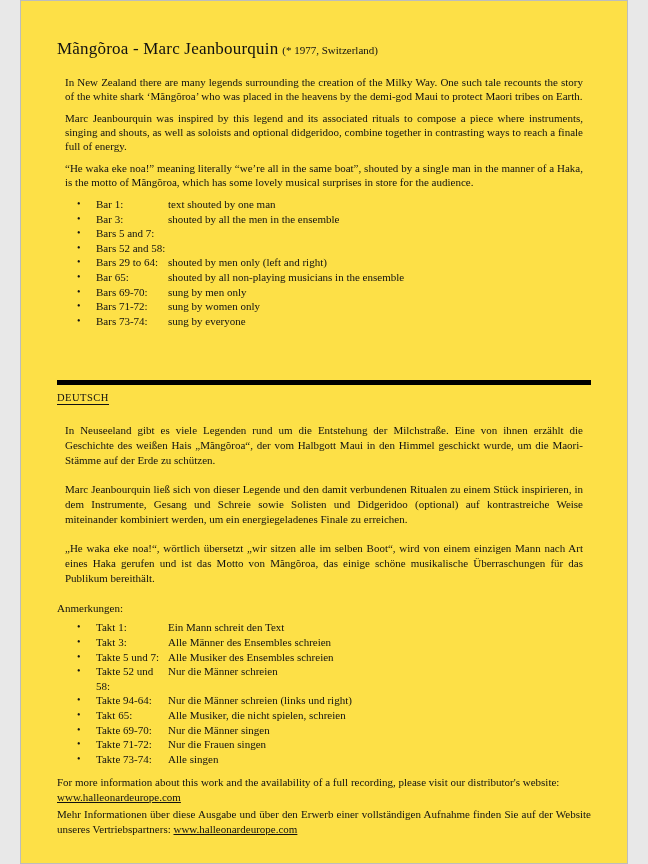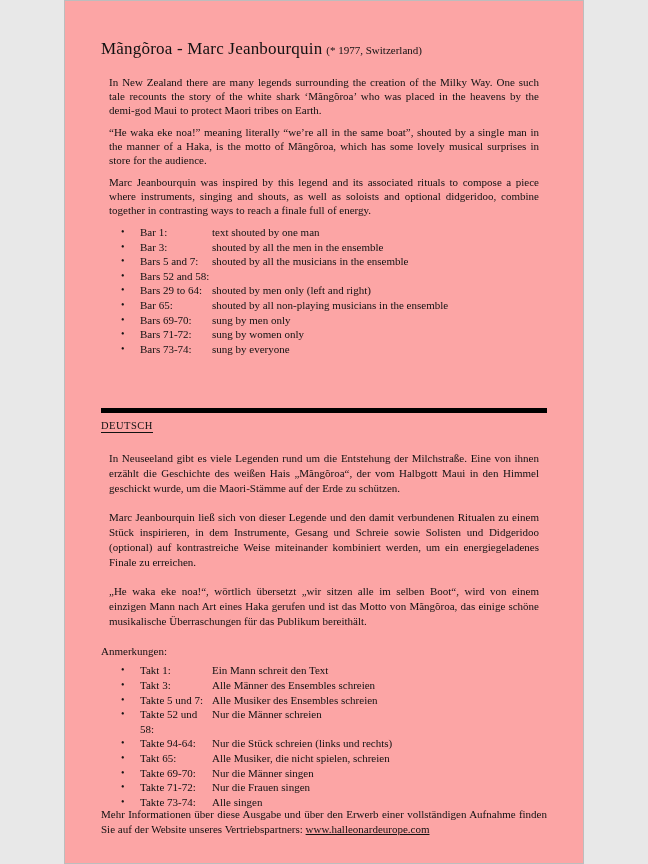--- a/index.html
+++ b/index.html
@@ -1,20 +1,20 @@
 <!DOCTYPE html>
 <html><head>
 <meta charset="utf-8">
 <style>
   html,body{margin:0;padding:0;background:#e8e8e8;}
   .page{
     position:relative;
-    width:520px;height:864px;
+    width:608px;height:864px;
     margin:0 auto;
-    background:#fca5a5;
+    background:#fde047;
     border:1px solid #bdbdbd;
     box-sizing:border-box;
     padding:26px 36px;
     font-family:"Liberation Serif","DejaVu Serif",serif;
     color:#111111;
     overflow:hidden;
   }
   .title-line{margin:12px 0 16px 0;}
   .title-main{font-size:17px;letter-spacing:.2px;}
   .title-sub{font-size:11px;}
@@ -66,39 +66,38 @@
 <body>
 
 <div class="page">
 
   <div class="title-line">
     <span class="title-main">Mãngõroa - Marc Jeanbourquin</span>
     <span class="title-sub">(* 1977, Switzerland)</span>
   </div>
 
   <p class="body">In New Zealand there are many legends surrounding the creation of the Milky Way. One such tale recounts the story of the white shark ‘Mãngõroa’ who was placed in the heavens by the demi-god Maui to protect Maori tribes on Earth.</p>
+  <p class="body">Marc Jeanbourquin was inspired by this legend and its associated rituals to compose a piece where instruments, singing and shouts, as well as soloists and optional didgeridoo, combine together in contrasting ways to reach a finale full of energy.</p>
   <p class="body">“He waka eke noa!” meaning literally “we’re all in the same boat”, shouted by a single man in the manner of a Haka, is the motto of Mãngõroa, which has some lovely musical surprises in store for the audience.</p>
-  <p class="body">Marc Jeanbourquin was inspired by this legend and its associated rituals to compose a piece where instruments, singing and shouts, as well as soloists and optional didgeridoo, combine together in contrasting ways to reach a finale full of energy.</p>
 
 
   <div>
     <div class="note-row">
         <span class="bullet">•</span>
         <span>Bar 1:</span>
         <span>text shouted by one man</span>
       </div>
     <div class="note-row">
         <span class="bullet">•</span>
         <span>Bar 3:</span>
         <span>shouted by all the men in the ensemble</span>
       </div>
     <div class="note-row">
         <span class="bullet">•</span>
         <span>Bars 5 and 7:</span>
-        <span>shouted by all the musicians in the ensemble</span>
       </div>
     <div class="note-row">
         <span class="bullet">•</span>
         <span>Bars 52 and 58:</span>
       </div>
     <div class="note-row">
         <span class="bullet">•</span>
         <span>Bars 29 to 64:</span>
         <span>shouted by men only (left and right)</span>
       </div>
@@ -152,21 +151,21 @@
           <span>Alle Musiker des Ensembles schreien</span>
         </div>
       <div class="note-row">
           <span class="bullet">•</span>
           <span>Takte 52 und 58:</span>
           <span>Nur die Männer schreien</span>
         </div>
       <div class="note-row">
           <span class="bullet">•</span>
           <span>Takte 94-64:</span>
-          <span>Nur die Stück schreien (links und rechts)</span>
+          <span>Nur die Männer schreien (links und right)</span>
         </div>
       <div class="note-row">
           <span class="bullet">•</span>
           <span>Takt 65:</span>
           <span>Alle Musiker, die nicht spielen, schreien</span>
         </div>
       <div class="note-row">
           <span class="bullet">•</span>
           <span>Takte 69-70:</span>
           <span>Nur die Männer singen</span>
@@ -178,16 +177,17 @@
         </div>
       <div class="note-row">
           <span class="bullet">•</span>
           <span>Takte 73-74:</span>
           <span>Alle singen</span>
         </div>
     </div>
   </div>
 
   <div class="footer">
+    <p class="en"><span>For more information about this work and the availability of a full recording, please visit our distributor's website: </span><a class="link">www.halleonardeurope.com</a></p>
     <p class="de"><span>Mehr Informationen über diese Ausgabe und über den Erwerb einer vollständigen Aufnahme finden Sie auf der Website unseres Vertriebspartners: </span><a class="link">www.halleonardeurope.com</a></p>
   </div>
 
 </div>
 
 </body></html>

